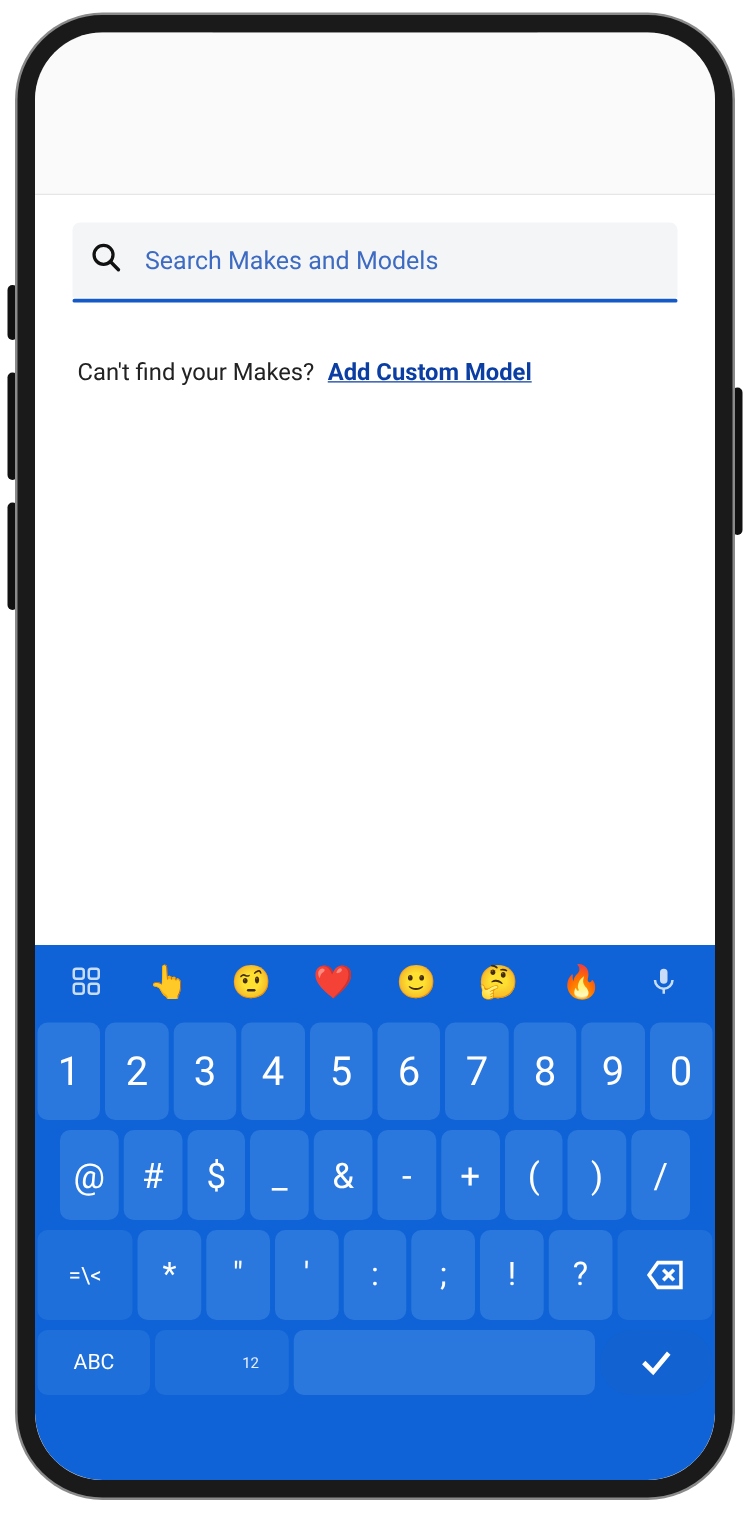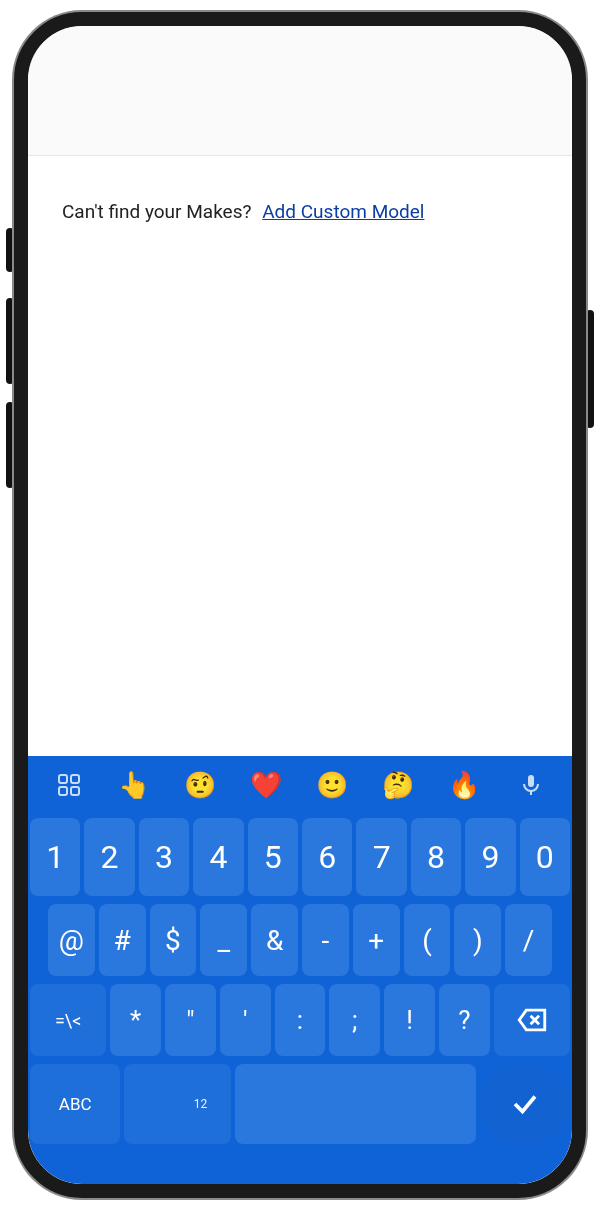--- a/index.html
+++ b/index.html
@@ -71,21 +71,21 @@
       font-size: 20px; color:#1753b5;
     }
     .search-input::placeholder { color:#3d6bc2; }
     .underline { height: 3px; background:#1559c8; border-radius:2px; margin-top:1px; }
 
     .hint-row {
       margin: 44px 34px 0 34px;
       font-size: 19px;
       color:#222;
     }
-    .add-link { color:#0b3ea3; font-weight:400; margin-left:6px; }
+    .add-link { color:#0b3ea3; font-weight:700; margin-left:6px; }
 
     
     .kbd {
       position:absolute; left:0; right:0; bottom:0; height: 428px;
       background:#0f63d6;
       display:flex; flex-direction:column;
     }
     .emoji-row {
       display:flex; align-items:center; height:58px; padding:0 10px; gap:4px;
     }
@@ -99,21 +99,21 @@
       flex:1;
       background:#2a77dd;
       border-radius:8px;
       height:78px;
       display:flex; align-items:center; justify-content:center;
       color:#fff; font-size:32px; font-weight:400;
     }
     .row3 .key { height:72px; font-size:28px; }
     .row4 .key { height:72px; font-size:26px; }
     .row5 { height: 68px; }
-    .row5 .key { height:80px; font-size:20px; }
+    .row5 .key { height:52px; font-size:20px; }
     .key.wide15 { flex:1.5; }
     .key.pill { border-radius: 40px; }
     .key.accent { background:#1f6fda; }
     .key .sub { font-size:12px; line-height:1; opacity:.9; display:block; }
     .key.stack { flex-direction:column; gap:2px; font-size:18px;padding-left:46px; }
     .key.sym { font-size:18px; }
     .key.backspace svg { width:34px; height:34px; stroke:#fff; fill:none; stroke-width:2; }
     .key.submit { background:#1262d1; }
     .key.submit svg { width:30px; height:30px; stroke:#fff; fill:none; stroke-width:3; }
 
@@ -131,20 +131,32 @@
 <div class="phone">
   <div class="notch">
     <div class="speaker"></div>
     <div class="camera"></div>
   </div>
 
   <div class="screen">
 
     <div class="app-header"></div>
 
+    <div class="search-wrap">
+      <div class="search-box">
+        <span>
+          <svg viewBox="0 0 24 24">
+              <circle cx="10" cy="10" r="7" fill="none" stroke="#111" stroke-width="2.4"></circle>
+              <line x1="15" y1="15" x2="21" y2="21" stroke="#111" stroke-width="2.6" stroke-linecap="round"></line>
+            </svg>
+        </span>
+        <input class="search-input" type="text" placeholder="Search Makes and Models" style="">
+      </div>
+      <div class="underline"></div>
+    </div>
 
     <div class="hint-row">
       <span>Can't find your Makes?</span>
       <a href="#" class="add-link">Add Custom Model</a>
     </div>
 
     <div class="kbd">
 
       <div class="emoji-row">
         <div class="slot">

